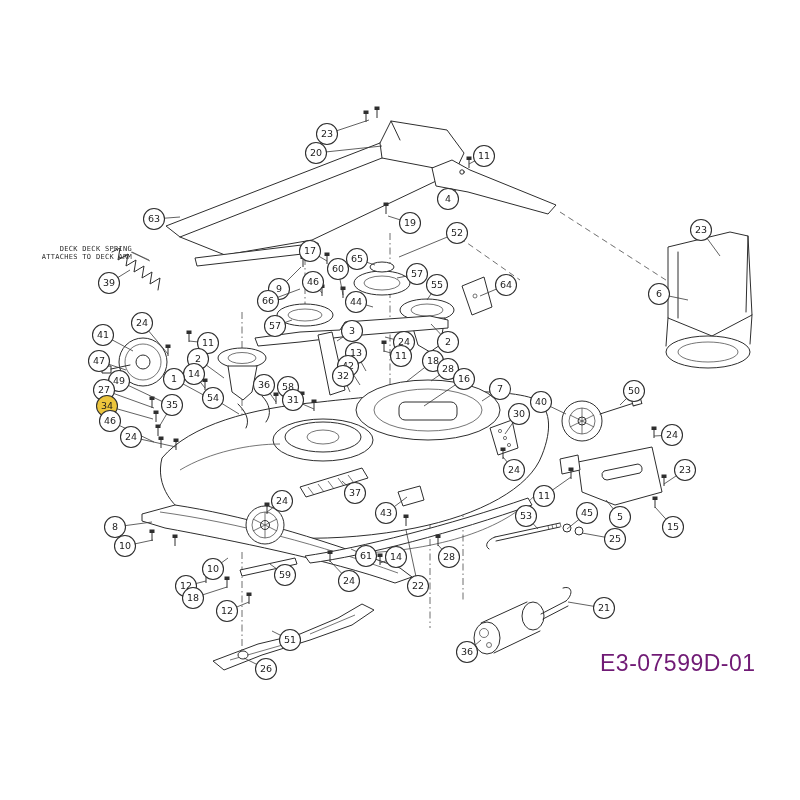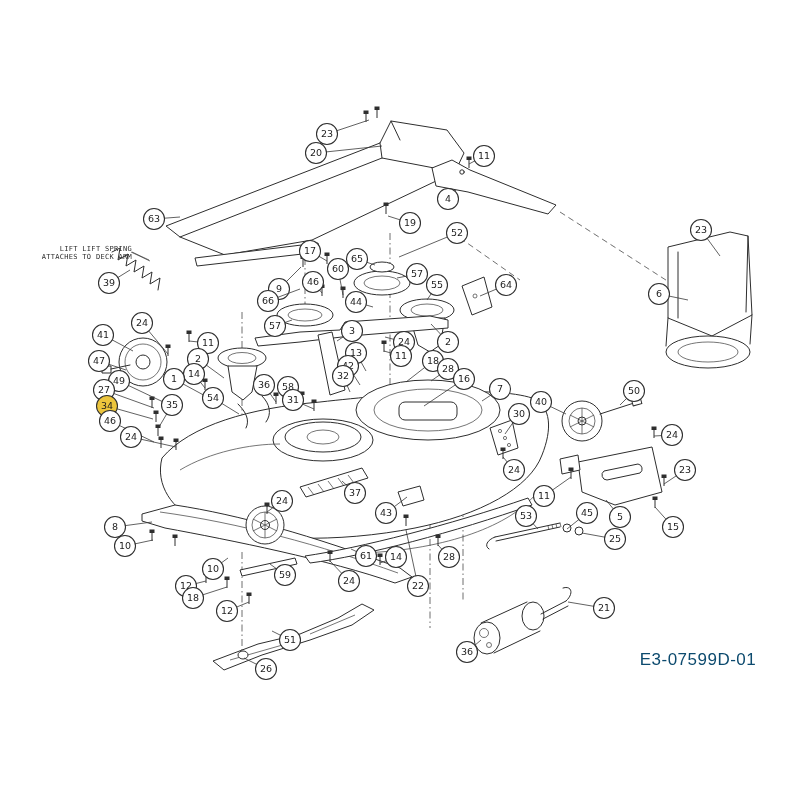--- a/index.html
+++ b/index.html
@@ -10,22 +10,22 @@
   .fw{fill:#ffffff;stroke:#2e2e2e;stroke-width:1;stroke-linejoin:round;}
   .thin{fill:none;stroke:#3a3a3a;stroke-width:.7;}
   .dash{fill:none;stroke:#4a4a4a;stroke-width:.8;stroke-dasharray:6 4;}
   .ddot{fill:none;stroke:#4a4a4a;stroke-width:.8;stroke-dasharray:7 3 1.5 3;}
   .leader{stroke:#3a3a3a;stroke-width:.8;}
   .bubble{fill:#ffffff;stroke:#2f2f2f;stroke-width:1.1;}
   .bubble.hl{fill:#ecc53c;}
   .bubble-num{font:9.5px "DejaVu Sans",sans-serif;fill:#1c1c1c;text-anchor:middle;dominant-baseline:middle;}
   .note{position:absolute;left:40px;top:245px;width:92px;text-align:right;
         font:7px "DejaVu Sans Mono",monospace;letter-spacing:.3px;line-height:8px;color:#2b2b2b;white-space:nowrap;}
-  .diagram-id{position:absolute;left:600px;top:650px;width:196px;text-align:center;
-        font-size:17px;color:#0c4a6e;letter-spacing:.5px;}
+  .diagram-id{position:absolute;left:600px;top:650px;width:196px;text-align:left;
+        font-size:23px;color:#701a75;letter-spacing:.5px;}
 </style>
 </head>
 <body>
 
 <div class="canvas">
 
   <svg width="800" height="800" viewBox="0 0 800 800">
     <defs>
       <symbol id="scr" overflow="visible">
         <line x1="0" y1="0" x2="0" y2="8" stroke="#2e2e2e" stroke-width="1"></line>
@@ -619,18 +619,18 @@
         </g>
         <g>
           <line x1="266" y1="669" x2="244" y2="658" class="leader"></line>
           <circle cx="266" cy="669" r="10.5" class="bubble"></circle>
           <text x="266" y="669.5" class="bubble-num">26</text>
         </g>
       </g>
   </svg>
 
   <div class="note">
-    <div>LIFT LIFT SPRING</div>
+    <div>DECK DECK SPRING</div>
     <div>ATTACHES TO DECK ARM</div>
   </div>
 
   <div class="diagram-id">E3-07599D-01</div>
 </div>
 
 </body></html>

